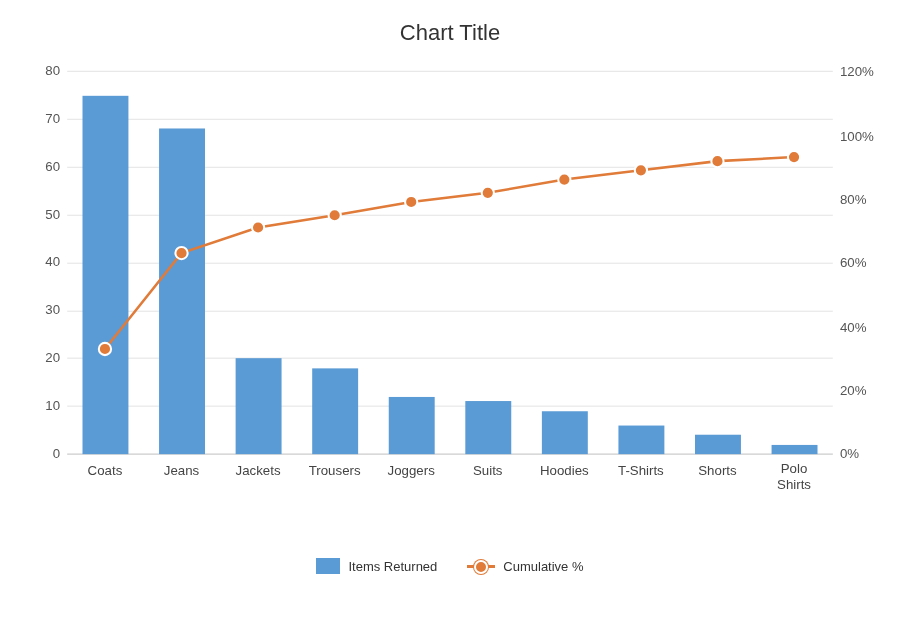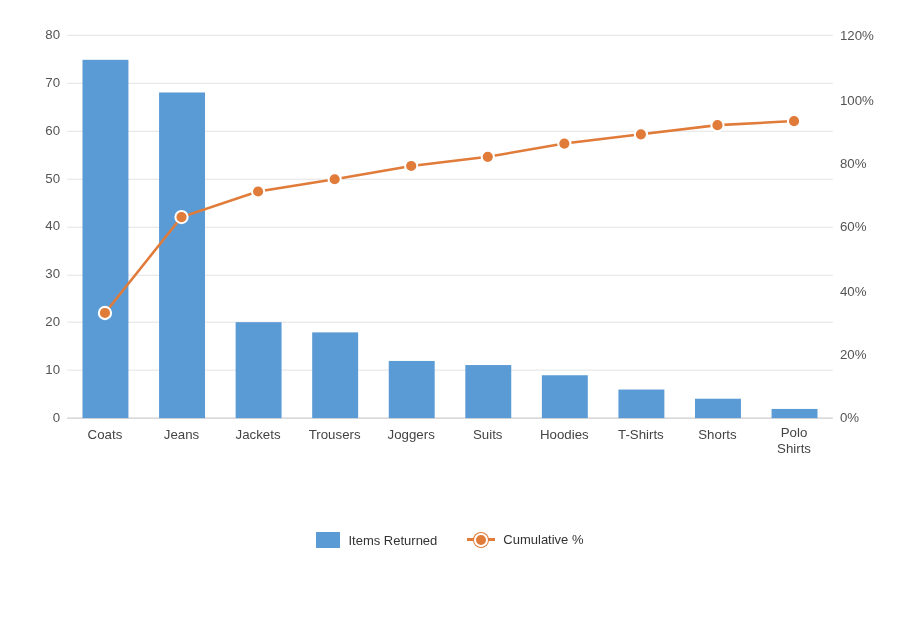--- a/index.html
+++ b/index.html
@@ -28,23 +28,23 @@
       width: 100%;
       height: 490px;
     }
     svg.main-chart {
       width: 100%;
       height: 100%;
     }
     .legend {
       display: flex;
       justify-content: center;
-      align-items: flex-start;
+      align-items: flex-end;
       gap: 30px;
-      margin-top: 22px;
+      margin-top: 12px;
     }
     .legend-item {
       display: flex;
       align-items: center;
       gap: 8px;
       font-size: 13px;
       color: #333;
     }
     .legend-bar {
       width: 24px;
@@ -68,20 +68,21 @@
       background: #E07B39;
       border-radius: 50%;
       border: 2px solid #fff;
       box-shadow: 0 0 0 1px #E07B39;
     }
   </style>
 </head>
 <body>
 
 <div class="chart-container">
+  <div class="chart-title">Chart Title</div>
   <div class="chart-area">
     <svg class="main-chart" viewBox="0 0 860 480">
 
       <line x1="55" y1="390" x2="805" y2="390" stroke="#ccc" stroke-width="1"></line>
       <line x1="55" y1="343" x2="805" y2="343" stroke="#ddd" stroke-width="0.8"></line>
       <line x1="55" y1="296" x2="805" y2="296" stroke="#ddd" stroke-width="0.8"></line>
       <line x1="55" y1="250" x2="805" y2="250" stroke="#ddd" stroke-width="0.8"></line>
       <line x1="55" y1="203" x2="805" y2="203" stroke="#ddd" stroke-width="0.8"></line>
       <line x1="55" y1="156" x2="805" y2="156" stroke="#ddd" stroke-width="0.8"></line>
       <line x1="55" y1="109" x2="805" y2="109" stroke="#ddd" stroke-width="0.8"></line>

